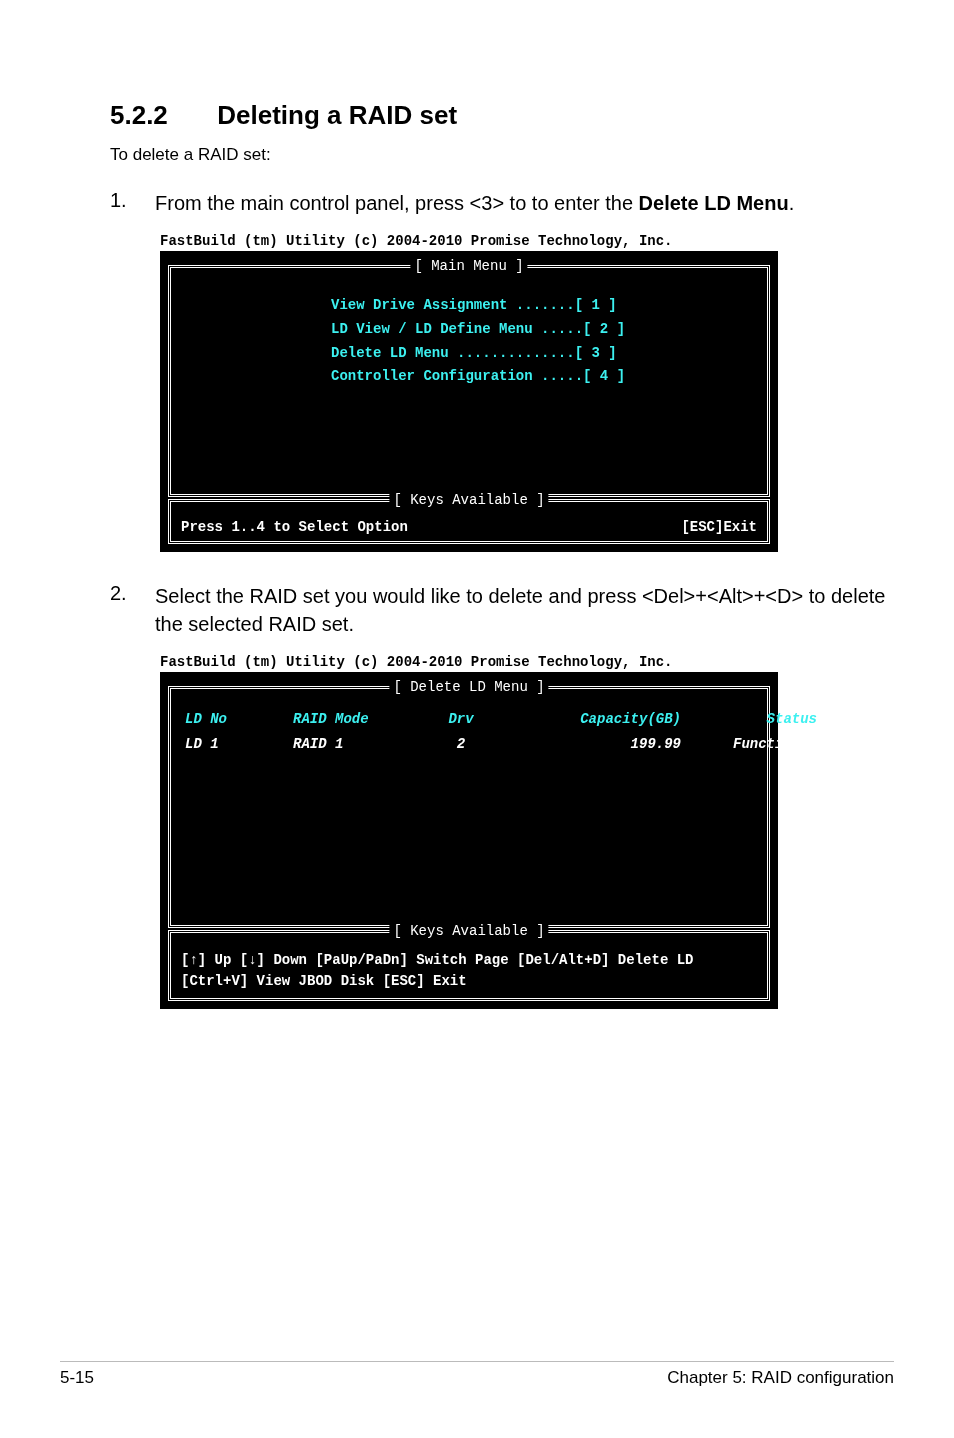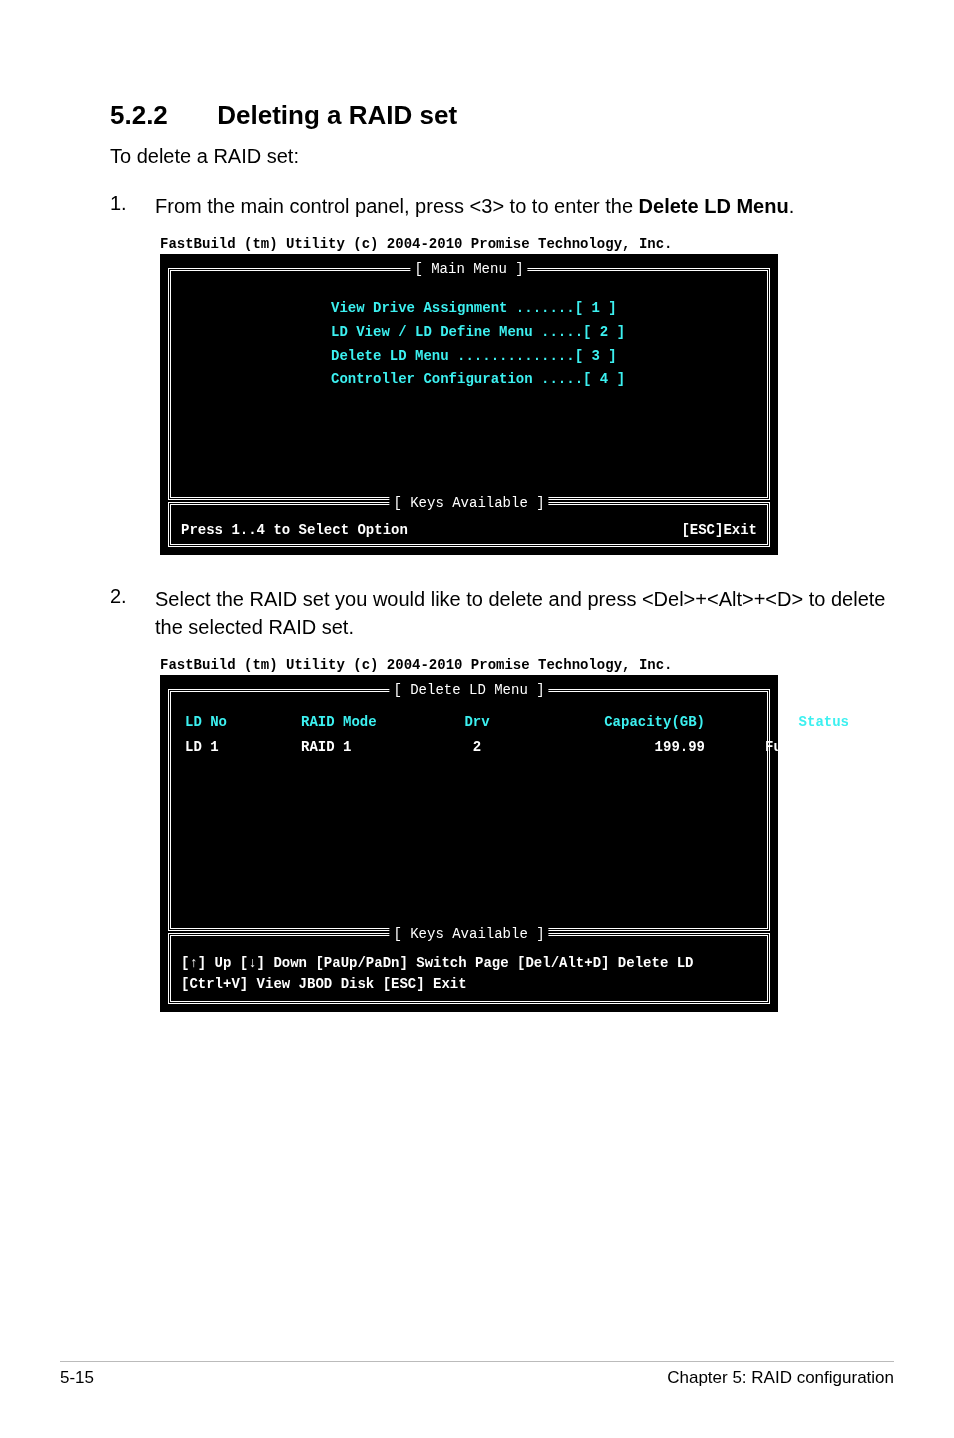--- a/index.html
+++ b/index.html
@@ -12,21 +12,21 @@
     position: relative;
     padding: 100px 60px 0 60px;
   }
   .heading {
     font-size: 26px;
     font-weight: bold;
     margin: 0 50px 14px 50px;
   }
   .heading-num { display:inline-block; width:100px; }
   .intro {
-    font-size: 20px;
+    font-size: 17px;
     margin: 0 0 24px 50px;
   }
   .step {
     display: flex;
     font-size: 20px;
     margin: 0 0 12px 50px;
   }
   .step-num { width: 45px; flex-shrink:0; }
   .step-text { flex:1; line-height:1.4; }
   b { font-weight: bold; }
@@ -100,22 +100,23 @@
   }
 
   
   .ldtable {
     min-height: 220px;
     padding-top: 10px;
   }
   .tbl-head, .tbl-row {
     display: grid;
     grid-template-columns: 80px 140px 120px 180px 120px;
-    gap: 8px;
+    gap: 0;
     padding: 4px 0;
+    font-style: italic;
   }
   .tbl-head span { color:#3CF0F0; }
   .tbl-row { border-top: 1px solid transparent; color:#fff; }
   .c-ld { text-align:left; padding-left:4px; }
   .c-mode { text-align:left;padding-left:32px; }
   .c-drv { text-align:center; }
   .c-cap { text-align:right; padding-right:20px; }
   .c-stat { text-align:right; padding-right:4px; }
 
   .keysfoot2 {

